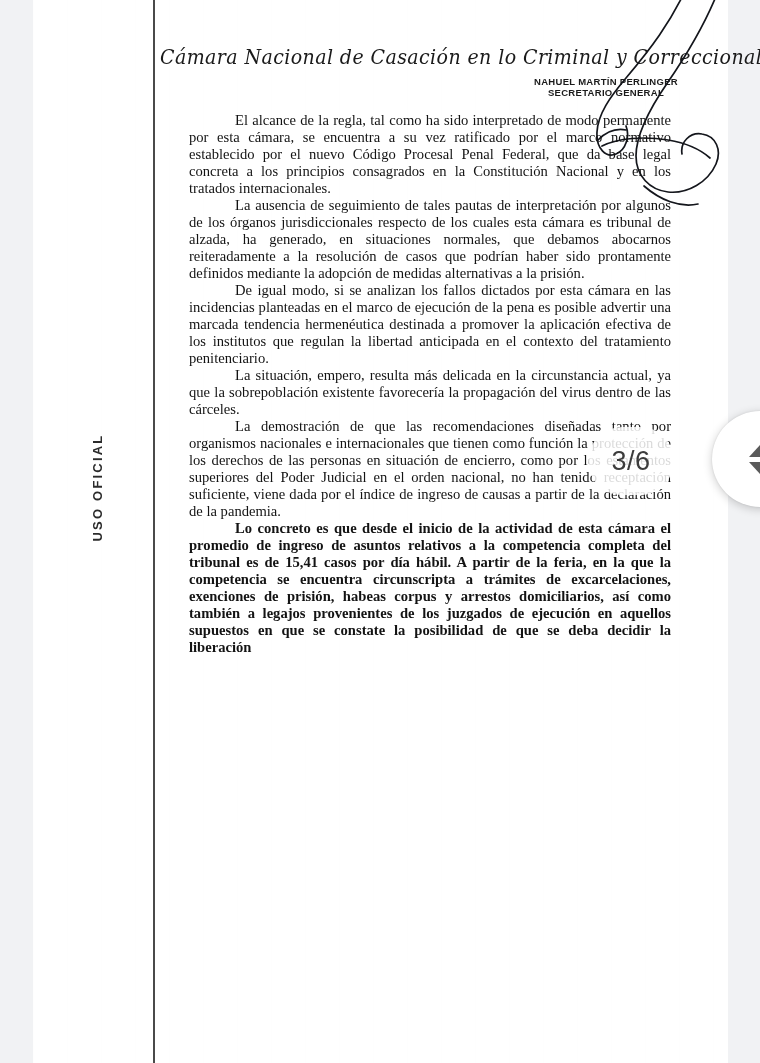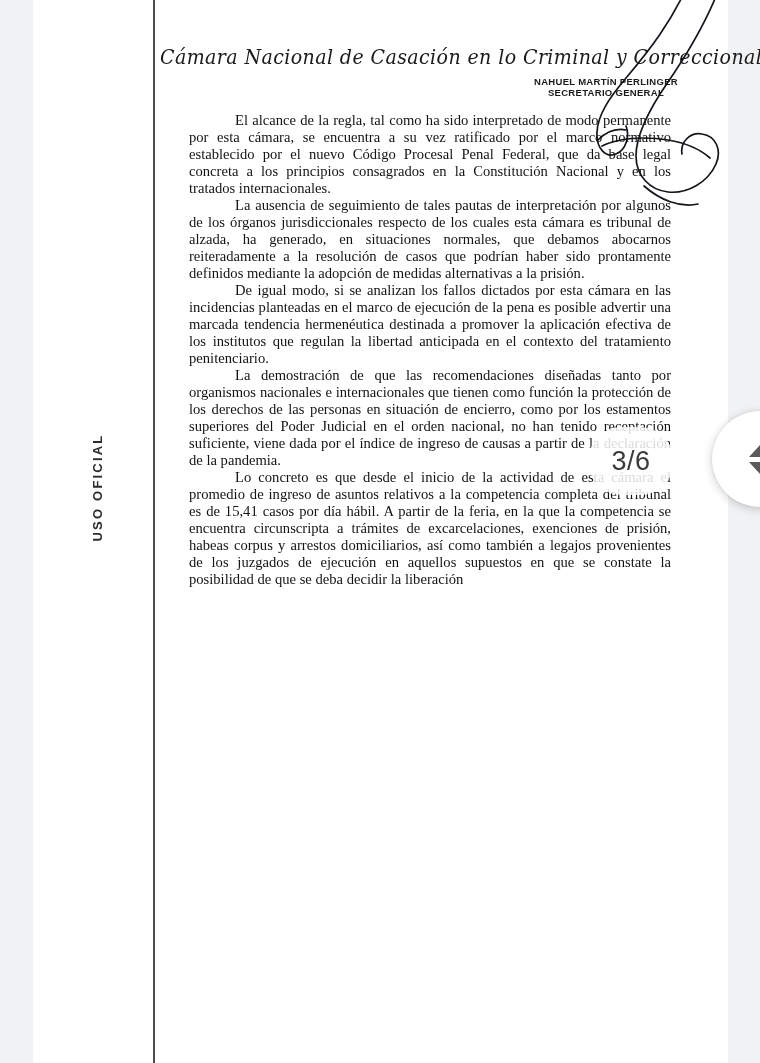--- a/index.html
+++ b/index.html
@@ -133,21 +133,21 @@
   .para {
     margin: 0 0 0 0;
     text-indent: 46px;
     text-align: justify;
     font-family: "Liberation Serif", serif;
     font-size: 14.6px;
     line-height: 17px;
     color: #131313;
     -webkit-font-smoothing: antialiased;
   }
-  .para:last-child { margin-bottom: 6px; }
+  .para:last-child { margin-bottom: 6px; font-weight: bold; }
 
   
   #page-pill {
     position: absolute;
     left: 588px;
     top: 427px;
     width: 86px;
     height: 68px;
     border-radius: 34px;
     background: rgba(255,255,255,0.84);
@@ -216,20 +216,21 @@
           <path d="M62 160 C78 152, 104 150, 128 154 C146 157, 160 163, 170 172"></path>
           <path d="M58 154 C66 146, 76 142, 86 144"></path>
           <path d="M104 200 C120 214, 140 222, 158 218"></path>
         </g>
       </svg>
 
       <div id="body-text">
         <p class="para">El alcance de la regla, tal como ha sido interpretado de modo permanente por esta cámara, se encuentra a su vez ratificado por el marco normativo establecido por el nuevo Código Procesal Penal Federal, que da base legal concreta a los principios consagrados en la Constitución Nacional y en los tratados internacionales.</p>
         <p class="para">La ausencia de seguimiento de tales pautas de interpretación por algunos de los órganos jurisdiccionales respecto de los cuales esta cámara es tribunal de alzada, ha generado, en situaciones normales, que debamos abocarnos reiteradamente a la resolución de casos que podrían haber sido prontamente definidos mediante la adopción de medidas alternativas a la prisión.</p>
         <p class="para">De igual modo, si se analizan los fallos dictados por esta cámara en las incidencias planteadas en el marco de ejecución de la pena es posible advertir una marcada tendencia hermenéutica destinada a promover la aplicación efectiva de los institutos que regulan la libertad anticipada en el contexto del tratamiento penitenciario.</p>
+        <p class="para">La situación, empero, resulta más delicada en la circunstancia actual, ya que la sobrepoblación existente favorecería la propagación del virus dentro de las cárceles.</p>
         <p class="para">La demostración de que las recomendaciones diseñadas tanto por organismos nacionales e internacionales que tienen como función la protección de los derechos de las personas en situación de encierro, como por los estamentos superiores del Poder Judicial en el orden nacional, no han tenido receptación suficiente, viene dada por el índice de ingreso de causas a partir de la declaración de la pandemia.</p>
         <p class="para">Lo concreto es que desde el inicio de la actividad de esta cámara el promedio de ingreso de asuntos relativos a la competencia completa del tribunal es de 15,41 casos por día hábil. A partir de la feria, en la que la competencia se encuentra circunscripta a trámites de excarcelaciones, exenciones de prisión, habeas corpus y arrestos domiciliarios, así como también a legajos provenientes de los juzgados de ejecución en aquellos supuestos en que se constate la posibilidad de que se deba decidir la liberación</p>
       </div>
 
     </div>
   </div>
 
   <div id="page-pill">3/6</div>
 
   <div id="scroll-handle">

